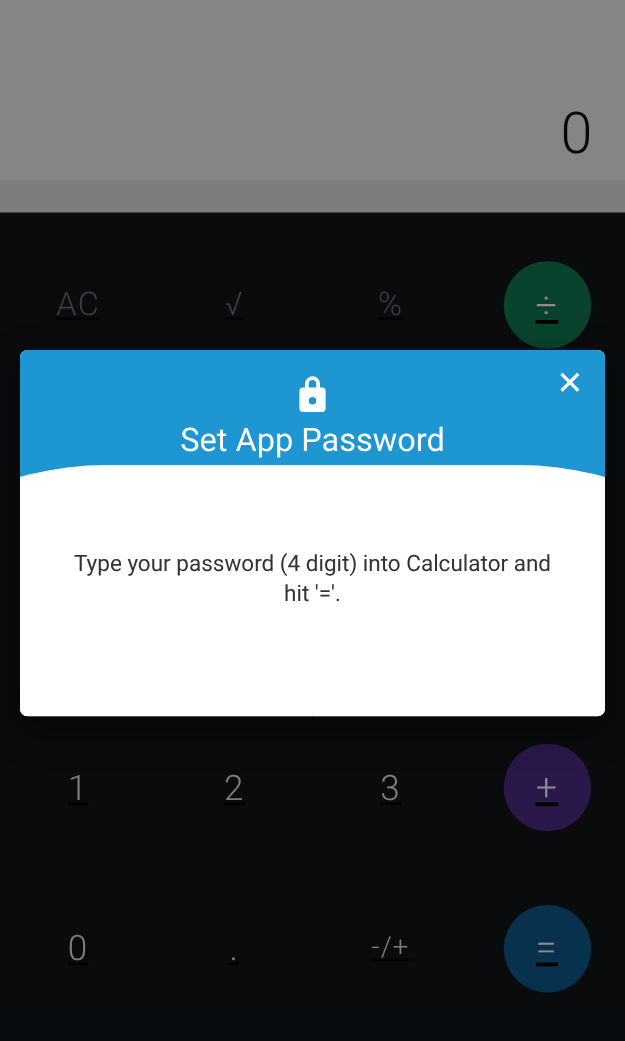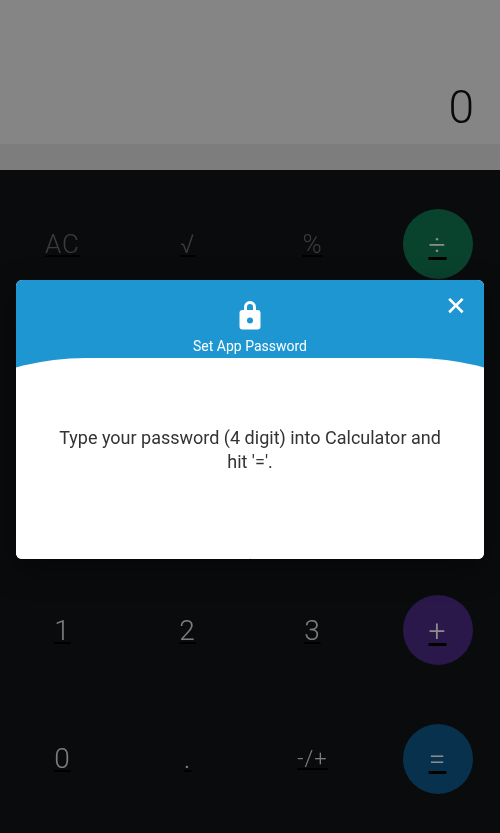--- a/index.html
+++ b/index.html
@@ -75,21 +75,21 @@
   .dlg-close{
     position:absolute; top:8px; right:10px;
     width:36px; height:36px; display:flex; align-items:center; justify-content:center;
     font-size:26px; color:#fff; z-index:2;
   }
   .dlg-lock{
     display:block; margin:0 auto 4px;
     z-index:2; position:relative;
   }
   .dlg-title{
-    font-size:14px; font-weight:400; position:relative; z-index:2;
+    font-size:26px; font-weight:400; position:relative; z-index:2;
   }
   .dlg-body{
     padding:38px 42px 26px;
     text-align:center;
     font-size:18px;
     color:#333;
     line-height:1.35;
     position:relative; z-index:2;
   }
   .dlg-actions{

